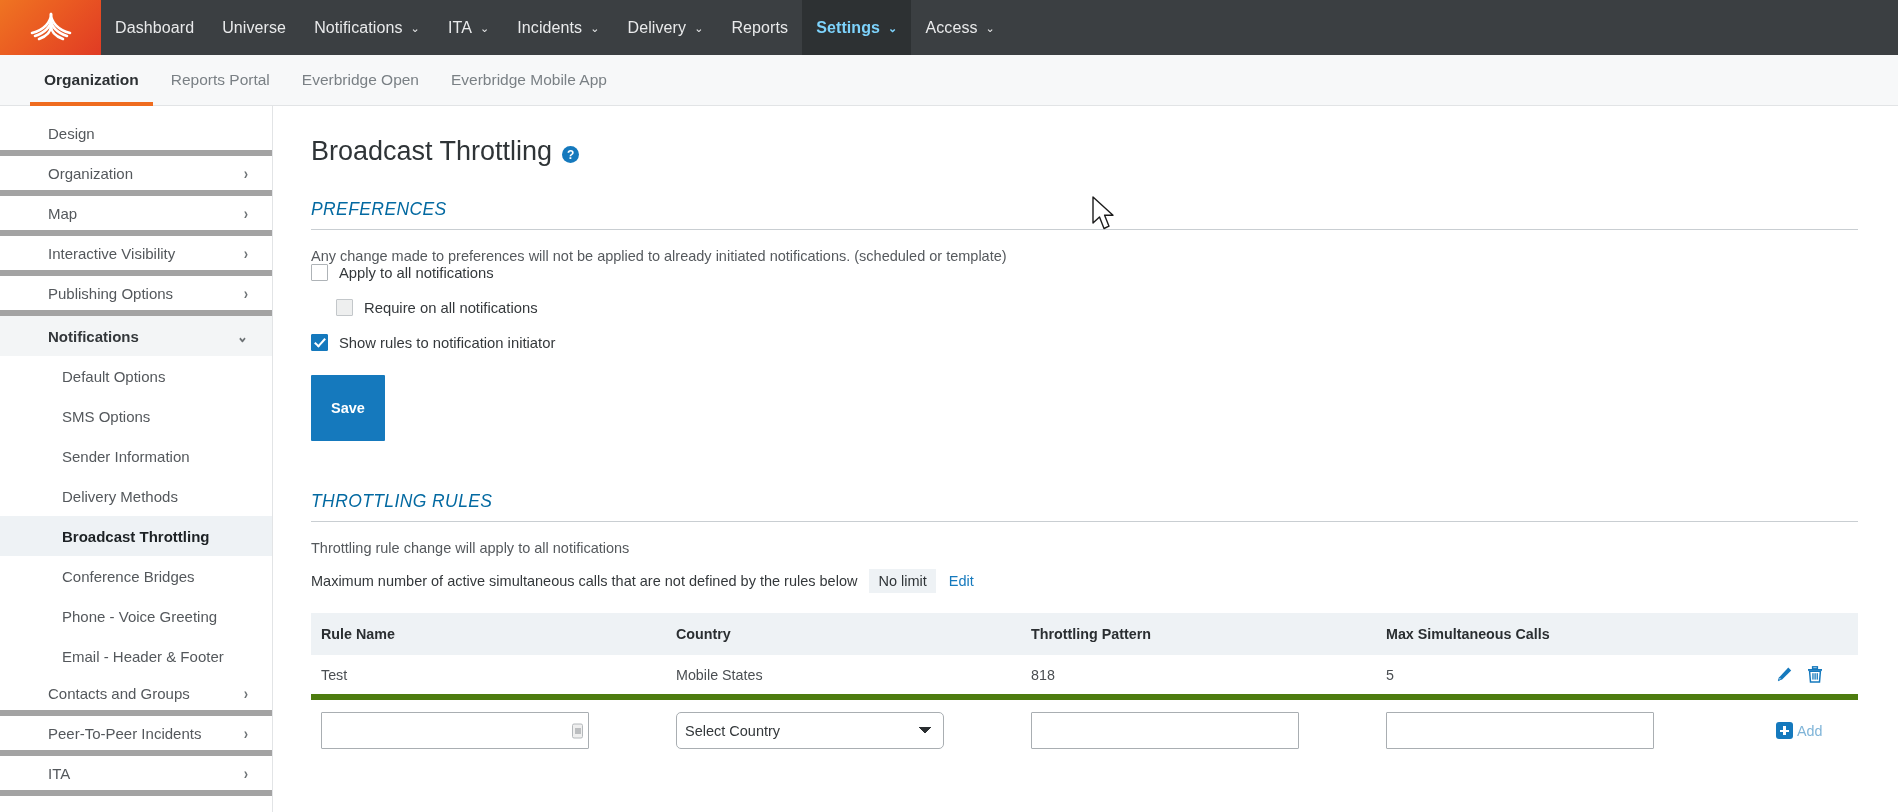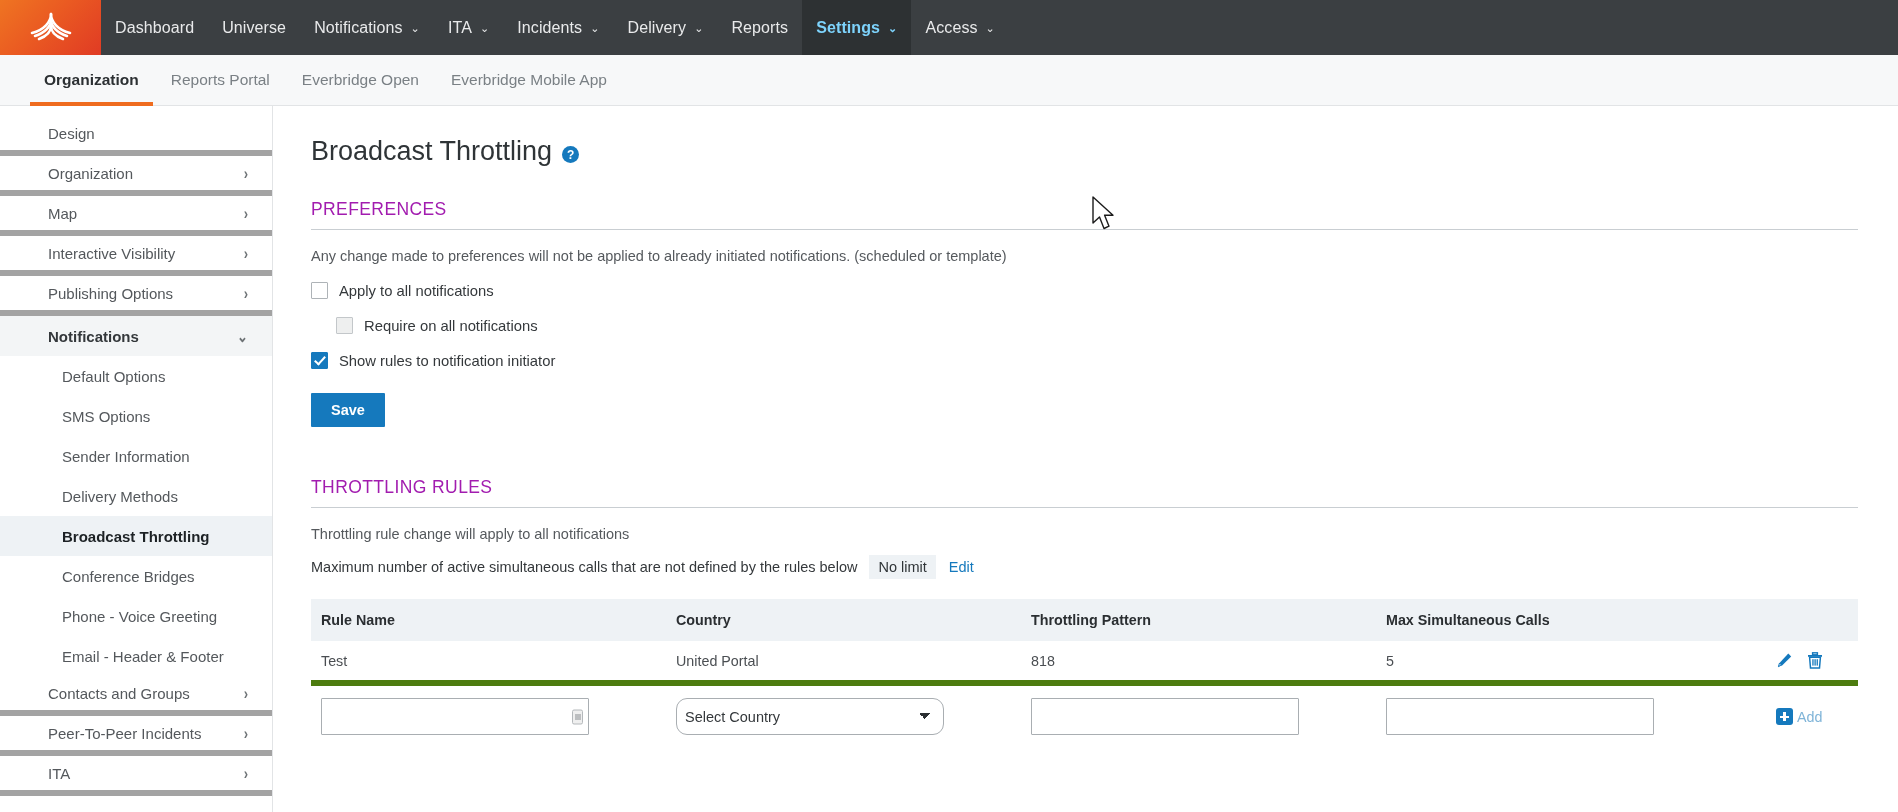--- a/index.html
+++ b/index.html
@@ -152,30 +152,30 @@
     font-weight: bold;
     display: inline-flex;
     align-items: center;
     justify-content: center;
     margin-left: 10px;
     transform: translateY(3px);
     cursor: pointer;
   }
   .section-head {
     font-size: 17.5px;
-    color: #a21caf;
+    color: #0369a1;
     letter-spacing: .4px;
     padding-bottom: 9px;
     border-bottom: 1px solid #c9ced2;
     margin-bottom: 18px;
+    font-style: italic;
   }
   .hint-text {
     font-size: 14.5px;
     color: #55595d;
-    margin-bottom: 18px;
   }
 
   .cb-row {
     display: flex;
     align-items: center;
     margin-bottom: 18px;
     font-size: 14.8px;
     color: #34383b;
   }
   .cb-row.indent { margin-left: 25px; }
@@ -203,21 +203,21 @@
     border-width: 0 2.2px 2.2px 0;
     transform: rotate(42deg);
   }
 
   .btn-save {
     background: #1579bd;
     color: #ffffff;
     border: none;
     font-size: 14.5px;
     font-weight: bold;
-    padding: 9px 20px;
+    padding: 25px 20px;
     cursor: pointer;
     font-family: "Liberation Sans", sans-serif;
     margin-top: 6px;
     border-radius: 1px;
   }
 
   .spacer-lg { height: 50px; }
 
   .rules-note {
     font-size: 14.5px;
@@ -305,21 +305,21 @@
 
   select.country-sel {
     width: 268px;
     height: 37px;
     border: 1px solid #a9aeb2;
     background: #ffffff;
     font-size: 14.5px;
     color: #34383b;
     padding: 0 8px;
     font-family: "Liberation Sans", sans-serif;
-    border-radius: 11px;
+    border-radius: 5px;
     appearance: none;
     -webkit-appearance: none;
     background-image:
       linear-gradient(45deg, transparent 50%, #2a2e31 50%),
       linear-gradient(135deg, #2a2e31 50%, transparent 50%);
     background-position:
       calc(100% - 18px) calc(50% - 1px),
       calc(100% - 12px) calc(50% - 1px);
     background-size: 6px 6px, 6px 6px;
     background-repeat: no-repeat;
@@ -531,21 +531,21 @@
             <th>Rule Name</th>
             <th>Country</th>
             <th>Throttling Pattern</th>
             <th>Max Simultaneous Calls</th>
             <th></th>
           </tr>
       </thead>
       <tbody id="tbody-rows">
           <tr>
             <td>Test</td>
-            <td>United Portal</td>
+            <td>Mobile States</td>
             <td>818</td>
             <td>5</td>
             <td>
               <div class="actions">
                 <span class="icon-btn"><svg width="17" height="17" viewBox="0 0 17 17">
                     <path d="M12.3 1.6 L15.2 4.5 L6.1 13.6 L2.4 14.7 L3.5 11 Z" fill="#1579bd"></path>
                     <path d="M2.4 14.7 L3.5 11 L5.2 12.7 Z" fill="#ffffff" stroke="#1579bd" stroke-width="1"></path>
                   </svg></span>
                 <span class="icon-btn"><svg width="16" height="17" viewBox="0 0 16 17">
                     <rect x="1" y="3" width="14" height="1.8" fill="#1579bd"></rect>

